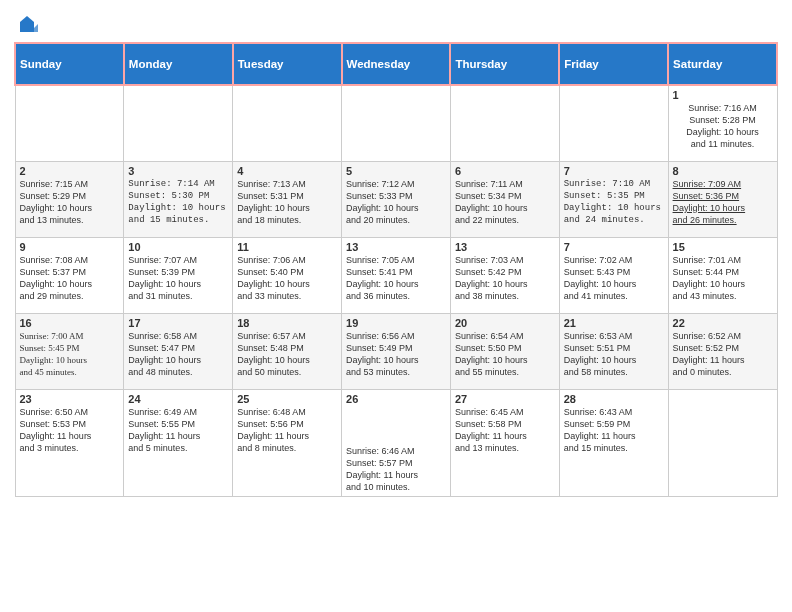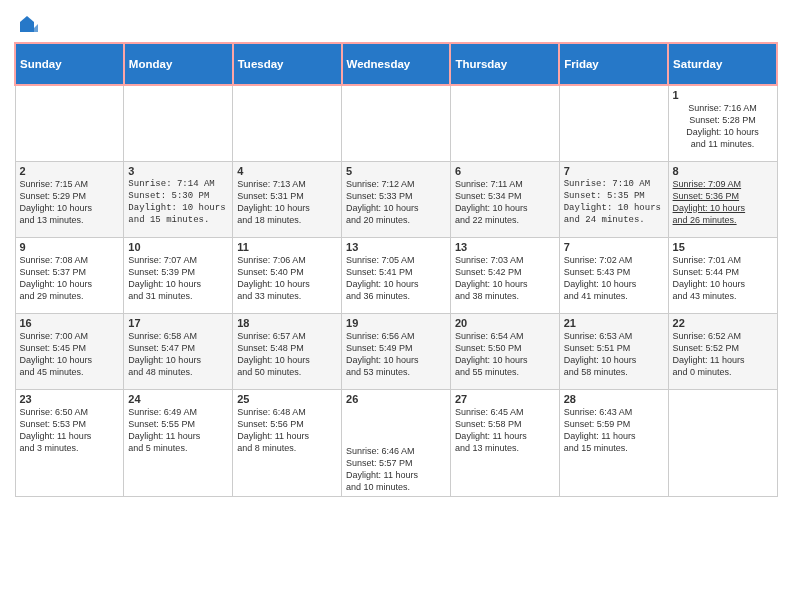--- a/index.html
+++ b/index.html
@@ -241,21 +241,21 @@
             <div class="day-num">15</div>
             <div class="day-info" style="white-space: pre-line;">Sunrise: 7:01 AM
 Sunset: 5:44 PM
 Daylight: 10 hours
 and 43 minutes.</div>
           </td>
         </tr>
         <tr>
           <td>
             <div class="day-num">16</div>
-            <div class="day-info" style="white-space: pre-line;">Sunrise: 7:00 AM
+            <div class="day-info" style="white-space: pre-line; font-family: Liberation Serif, serif;">Sunrise: 7:00 AM
 Sunset: 5:45 PM
 Daylight: 10 hours
 and 45 minutes.</div>
           </td>
           <td>
             <div class="day-num">17</div>
             <div class="day-info" style="white-space: pre-line;">Sunrise: 6:58 AM
 Sunset: 5:47 PM
 Daylight: 10 hours
 and 48 minutes.</div>

